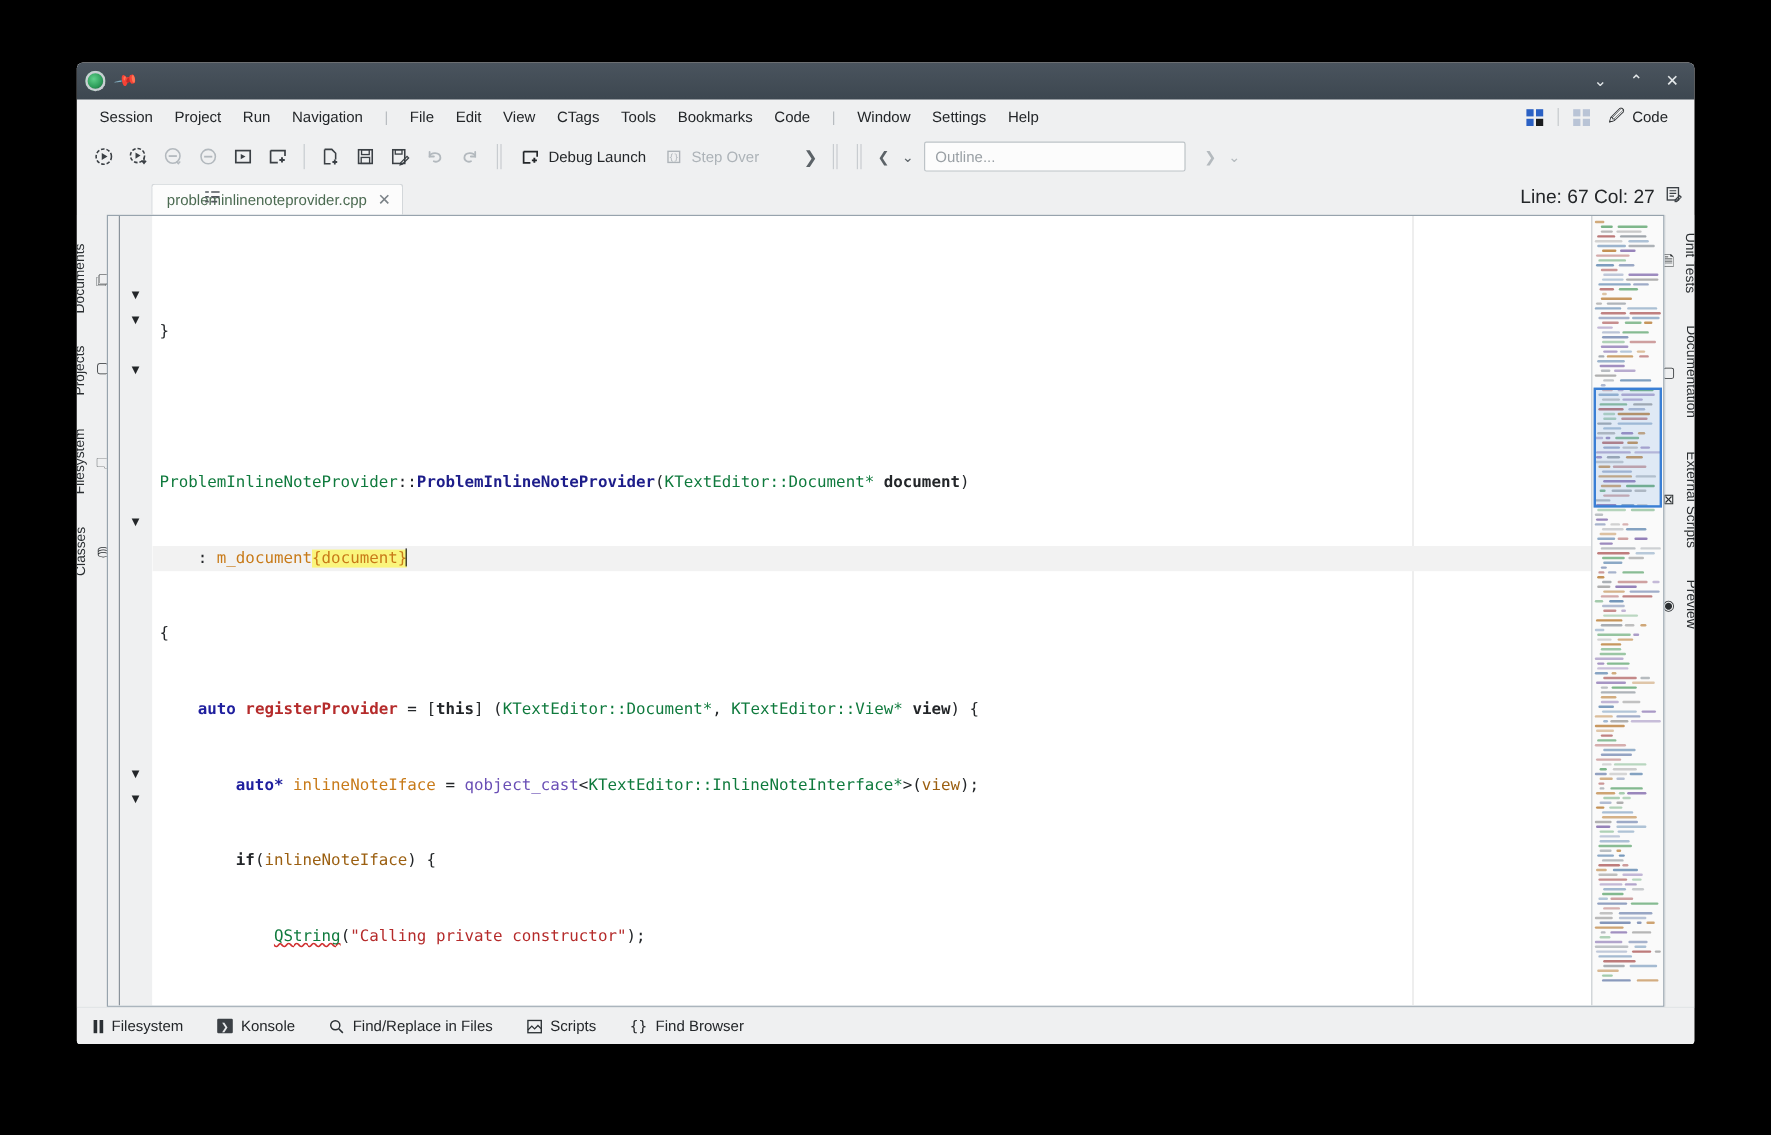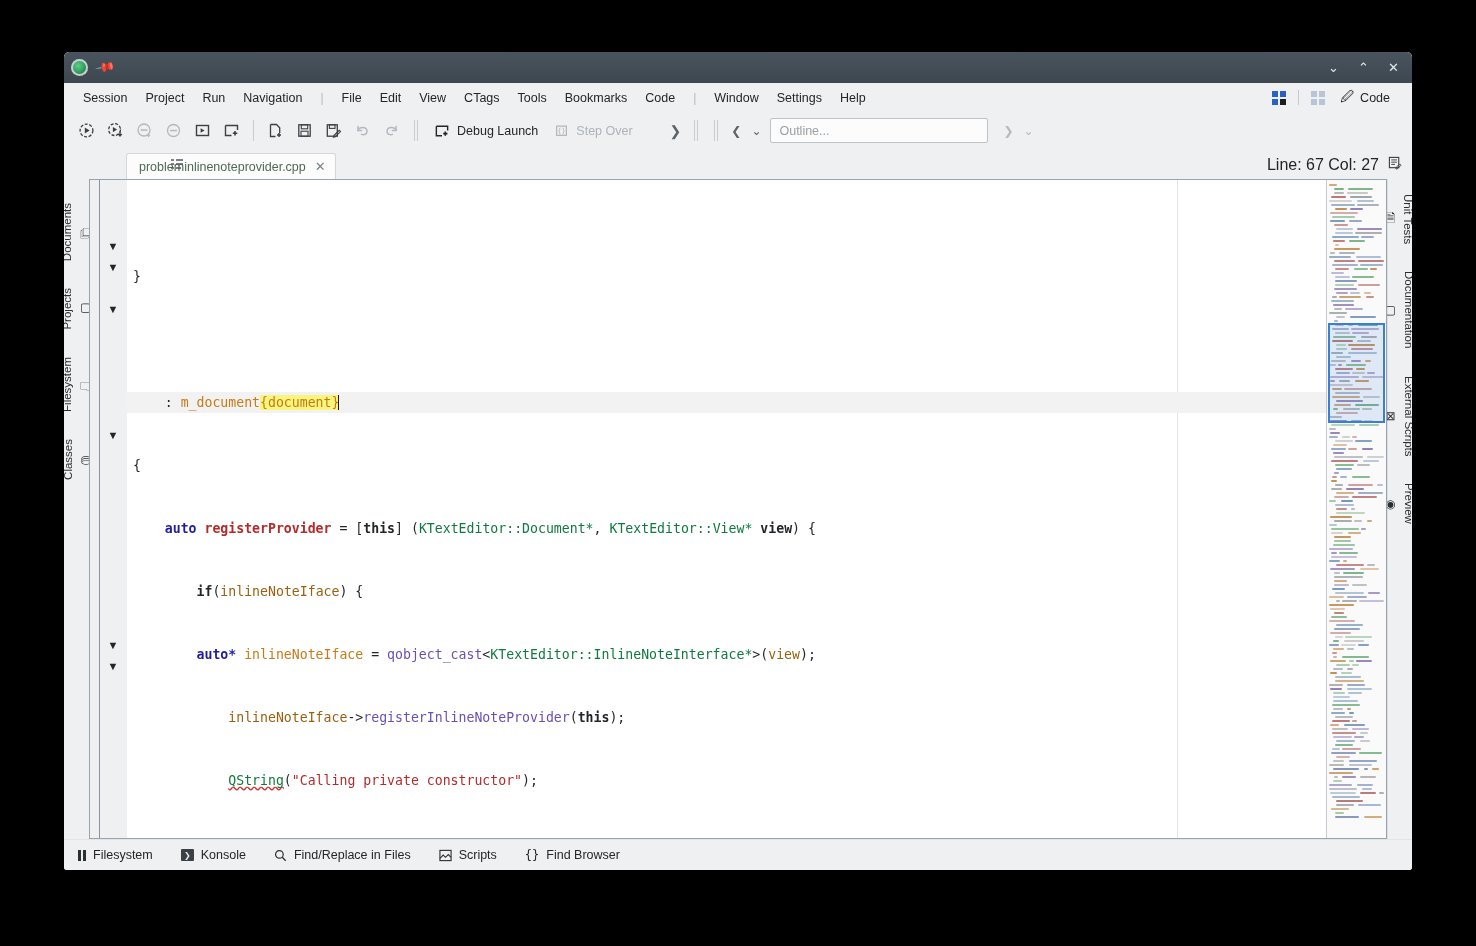--- a/index.html
+++ b/index.html
@@ -436,26 +436,26 @@
         <span class="fold-mark" style="top:245px">▼</span>
         <span class="fold-mark" style="top:455px">▼</span>
         <span class="fold-mark" style="top:476px">▼</span>
       </div>
 
       <div class="code-area">
         <div class="guide"></div>
 
         <div class="code-line"><span class="pl">}</span></div>
         <div class="code-line"></div>
+        <div class="code-line"><span class="ty">ProblemInlineNoteProvider</span><span class="pl">::</span><span class="fn">ProblemInlineNoteProvider</span><span class="pl">(</span><span class="ty">KTextEditor::Document*</span><span class="pl"> </span><span class="kw">document</span><span class="pl">)</span></div>
         <div class="code-line cursorline"><span class="pl">    : </span><span class="var">m_document</span><span class="bracehl var">{document}</span><span class="caret"></span></div>
         <div class="code-line"><span class="pl">{</span></div>
         <div class="code-line"><span class="k">    auto </span><span class="red">registerProvider</span><span class="pl"> = [</span><span class="kw">this</span><span class="pl">] (</span><span class="ty">KTextEditor::Document*</span><span class="pl">, </span><span class="ty">KTextEditor::View*</span><span class="pl"> </span><span class="kw">view</span><span class="pl">) {</span></div>
+        <div class="code-line"><span class="k">        auto* </span><span class="var">inlineNoteIface</span><span class="pl"> = </span><span class="fnc">qobject_cast</span><span class="pl">&lt;</span><span class="ty">KTextEditor::InlineNoteInterface*</span><span class="pl">&gt;(</span><span class="loc">view</span><span class="pl">);</span></div>
         <div class="code-line"><span class="kw">        if</span><span class="pl">(</span><span class="loc">inlineNoteIface</span><span class="pl">) {</span></div>
-        <div class="code-line"><span class="k">        auto* </span><span class="var">inlineNoteIface</span><span class="pl"> = </span><span class="fnc">qobject_cast</span><span class="pl">&lt;</span><span class="ty">KTextEditor::InlineNoteInterface*</span><span class="pl">&gt;(</span><span class="loc">view</span><span class="pl">);</span></div>
-        <div class="code-line"><span class="pl">            </span><span class="loc">inlineNoteIface</span><span class="pl">-&gt;</span><span class="fnc">registerInlineNoteProvider</span><span class="pl">(</span><span class="kw">this</span><span class="pl">);</span></div>
         <div class="code-line"><span class="pl">            </span><span class="err-squig ty">QString</span><span class="pl">(</span><span class="st">"Calling private constructor"</span><span class="pl">);</span></div>
         
         
         
         
         
         
         
         
         

